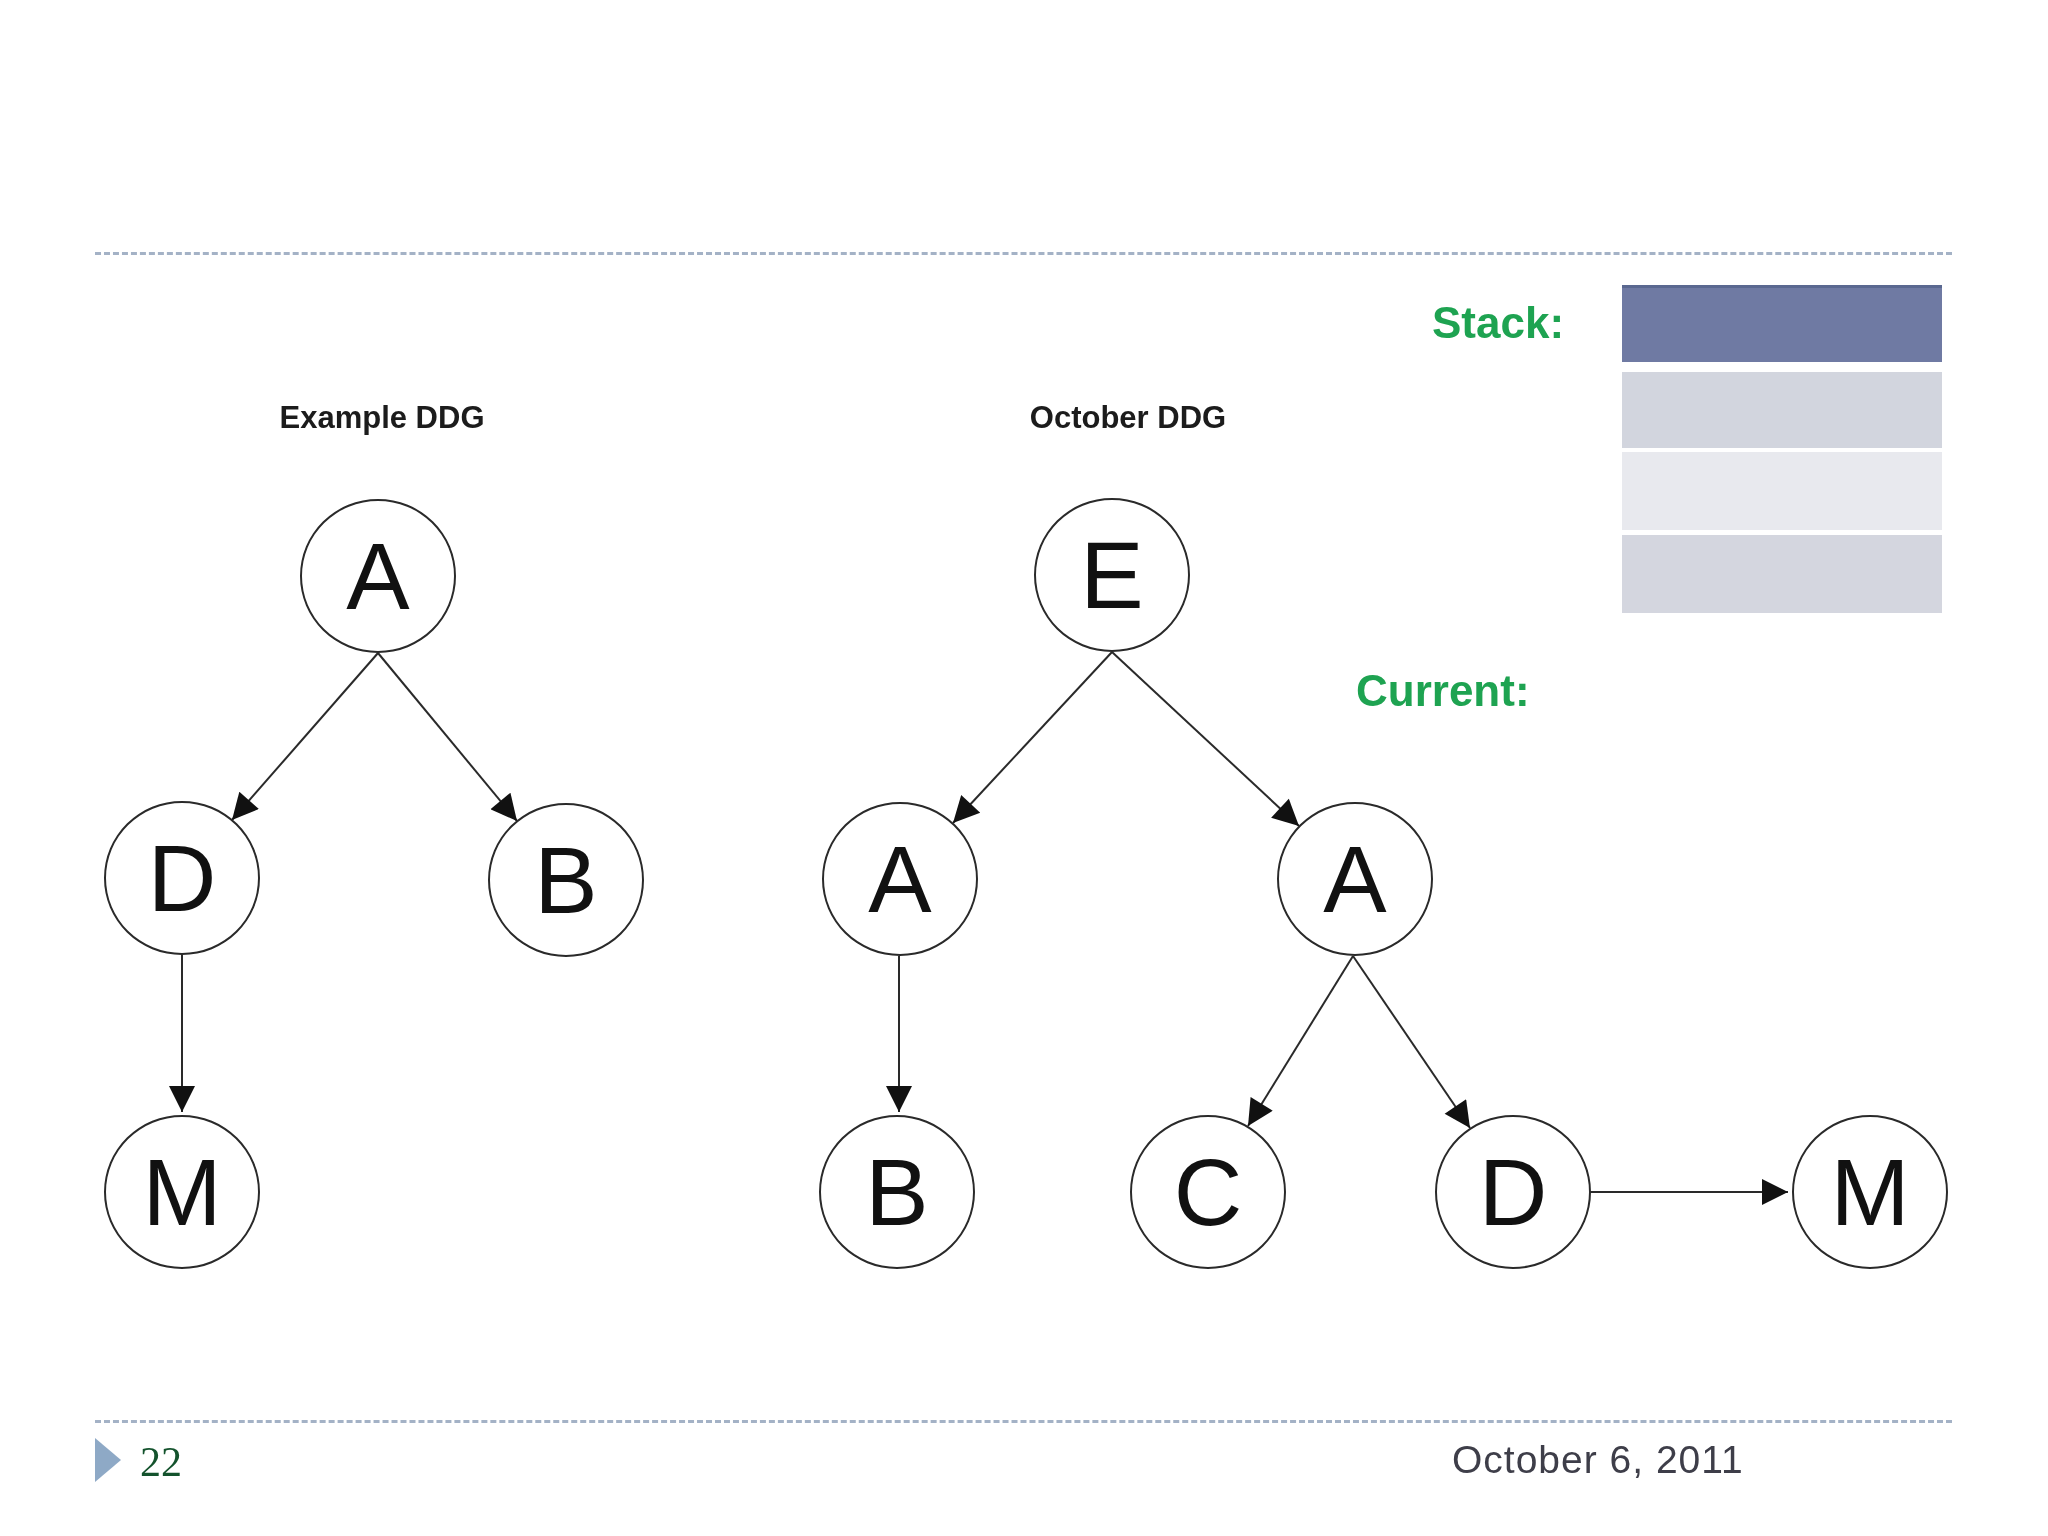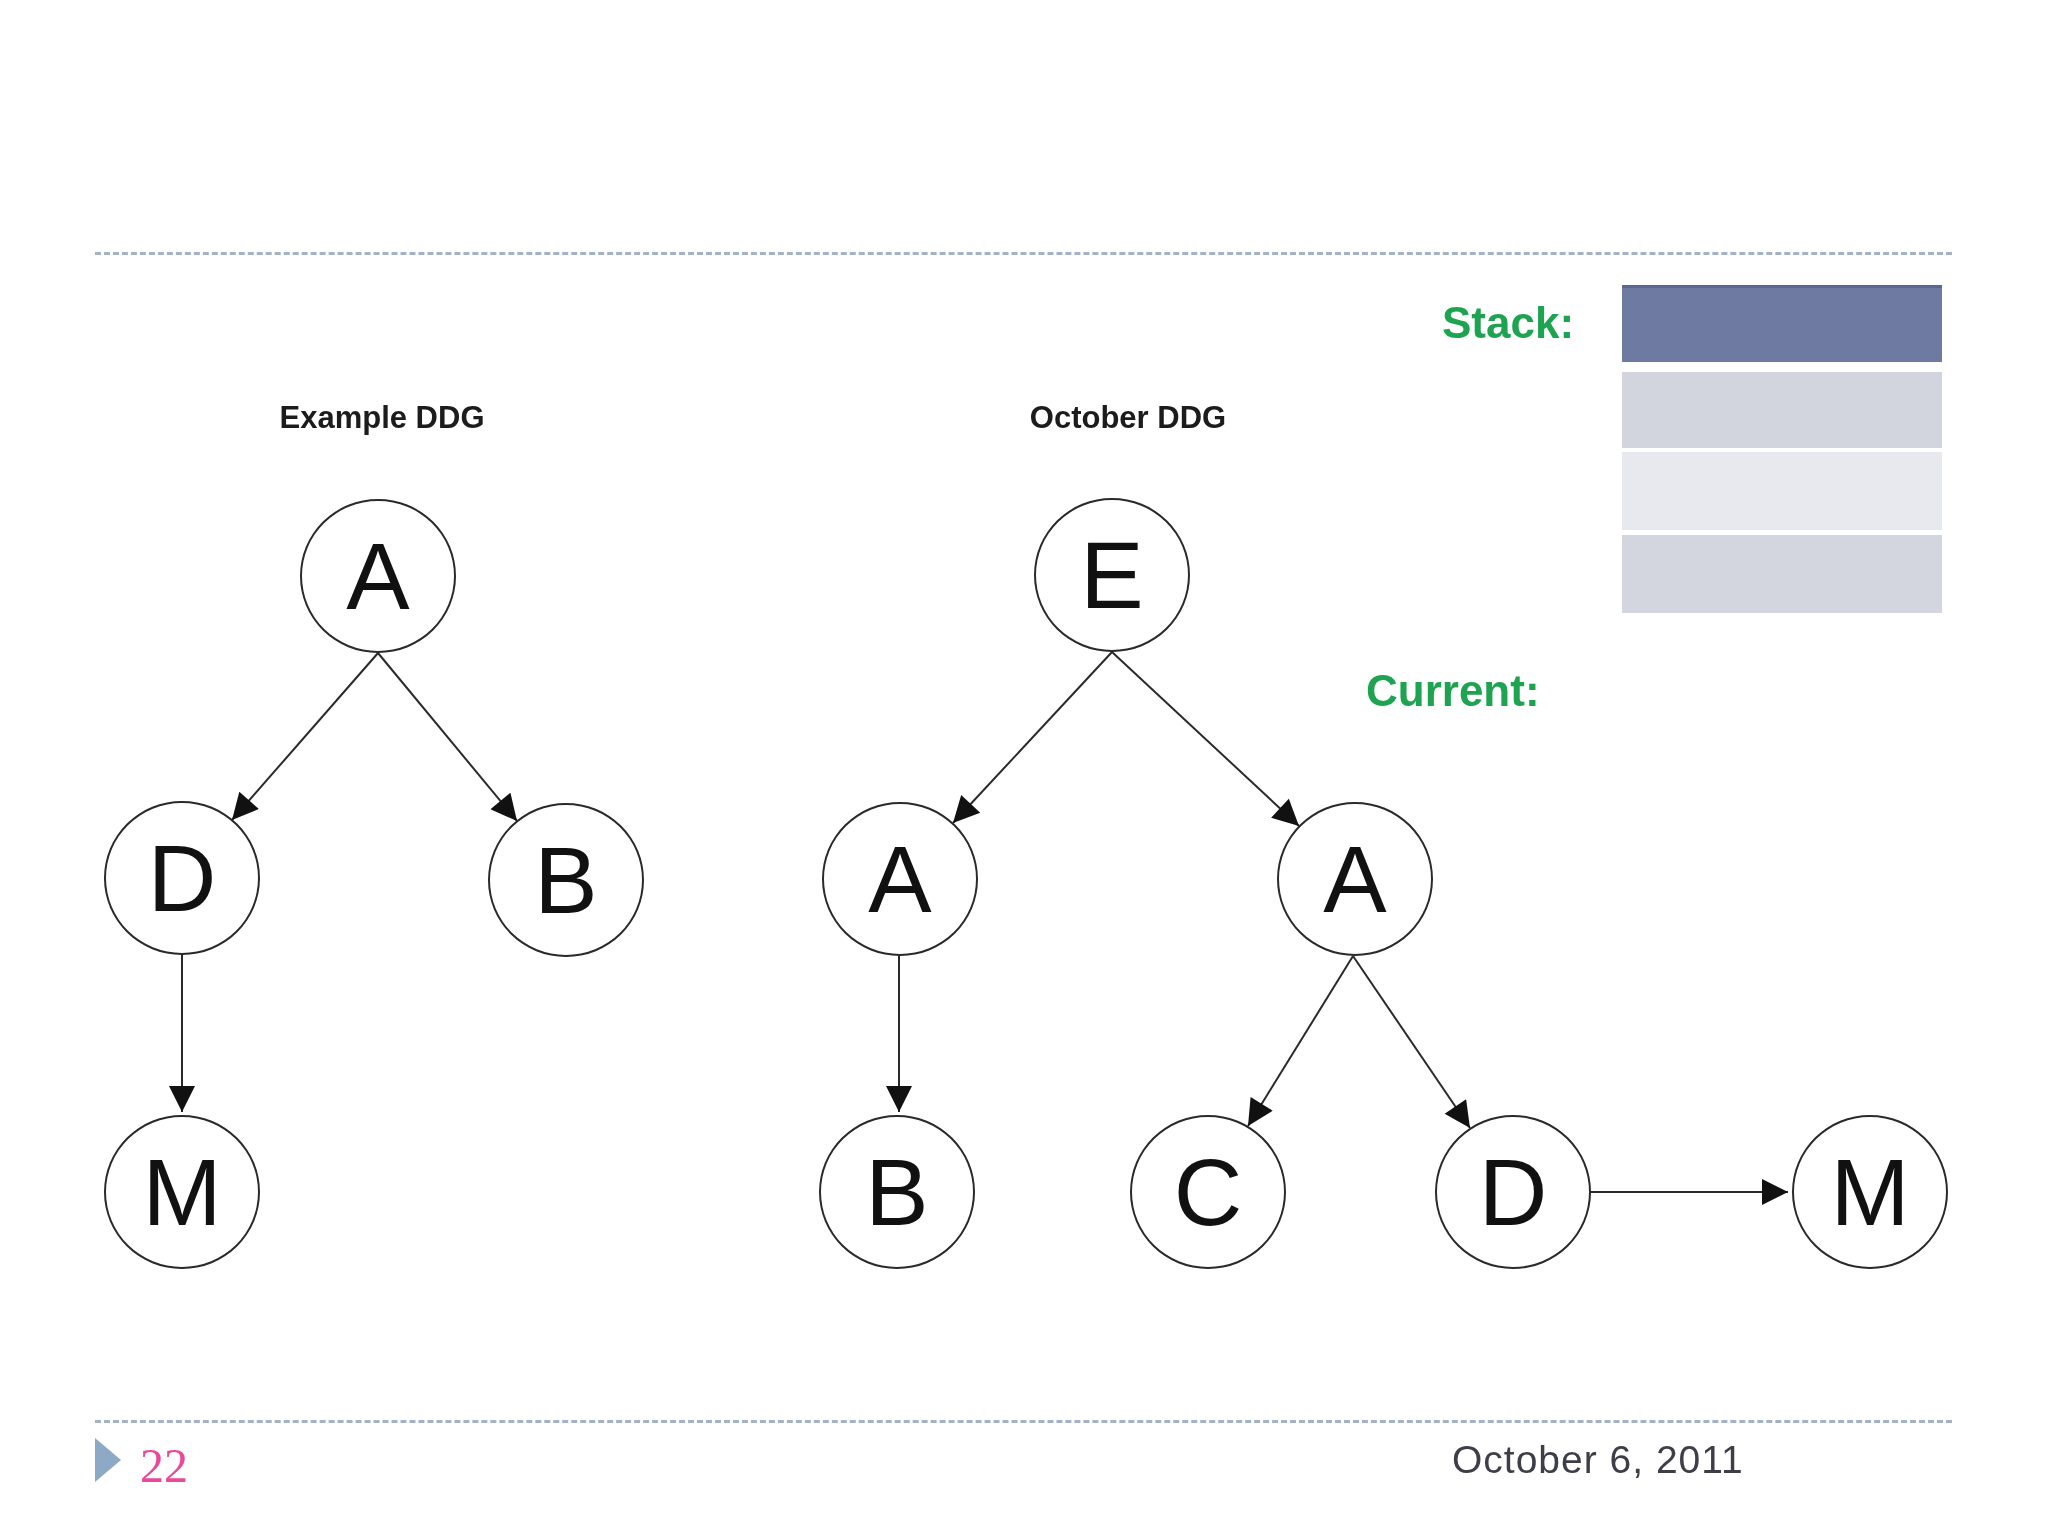--- a/index.html
+++ b/index.html
@@ -65,21 +65,20 @@
     height: 1536px;
     pointer-events: none;
   }
 
   .stack-label, .current-label {
     position: absolute;
     font-size: 44px;
     font-weight: 700;
     color: #1ea351;
     white-space: nowrap;
-    margin-left: 10px;
   }
   .stack-label   { left: 1432px; top: 298px; }
   .current-label { left: 1356px; top: 666px; }
 
   .stack-row { position: absolute; left: 1622px; width: 320px; }
   .stack-row.r1 { top: 285px; height: 77px; background: #6f7aa3; border-top: 3px solid #5a6890; box-sizing: border-box; }
   .stack-row.r2 { top: 372px; height: 76px; background: #d2d5de; }
   .stack-row.r3 { top: 452px; height: 78px; background: #e8e9ee; }
   .stack-row.r4 { top: 535px; height: 78px; background: #d4d6df; }
 
@@ -90,22 +89,22 @@
     width: 0; height: 0;
     border-left: 26px solid #8ea9c6;
     border-top: 22px solid transparent;
     border-bottom: 22px solid transparent;
   }
   .page-number {
     position: absolute;
     left: 140px;
     top: 1438px;
     font-family: "Liberation Serif", serif;
-    font-size: 48px;
-    color: #ec4899;
+    font-size: 42px;
+    color: #14532d;
   }
   .footer-date {
     position: absolute;
     left: 1452px;
     top: 1438px;
     font-size: 39px;
     color: #3e3e49;
     letter-spacing: 1px;
     white-space: nowrap;
   }

